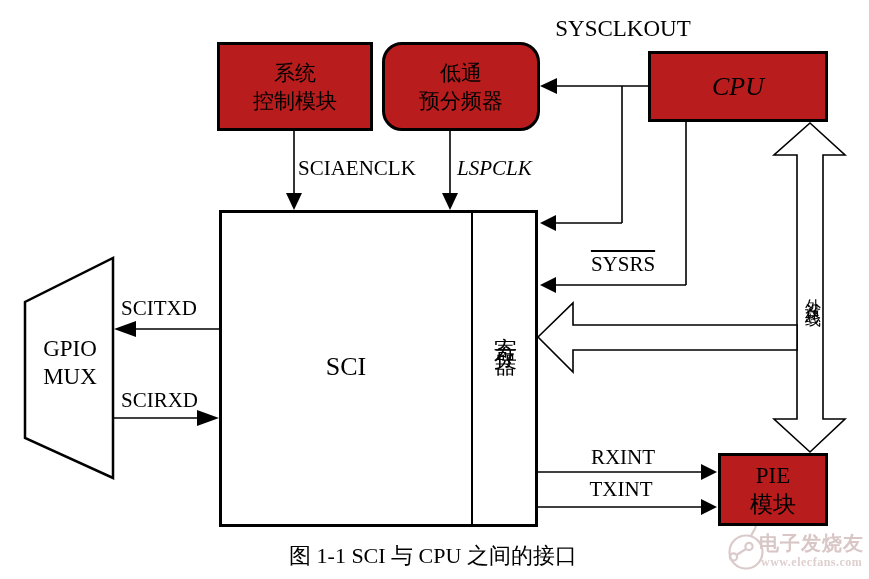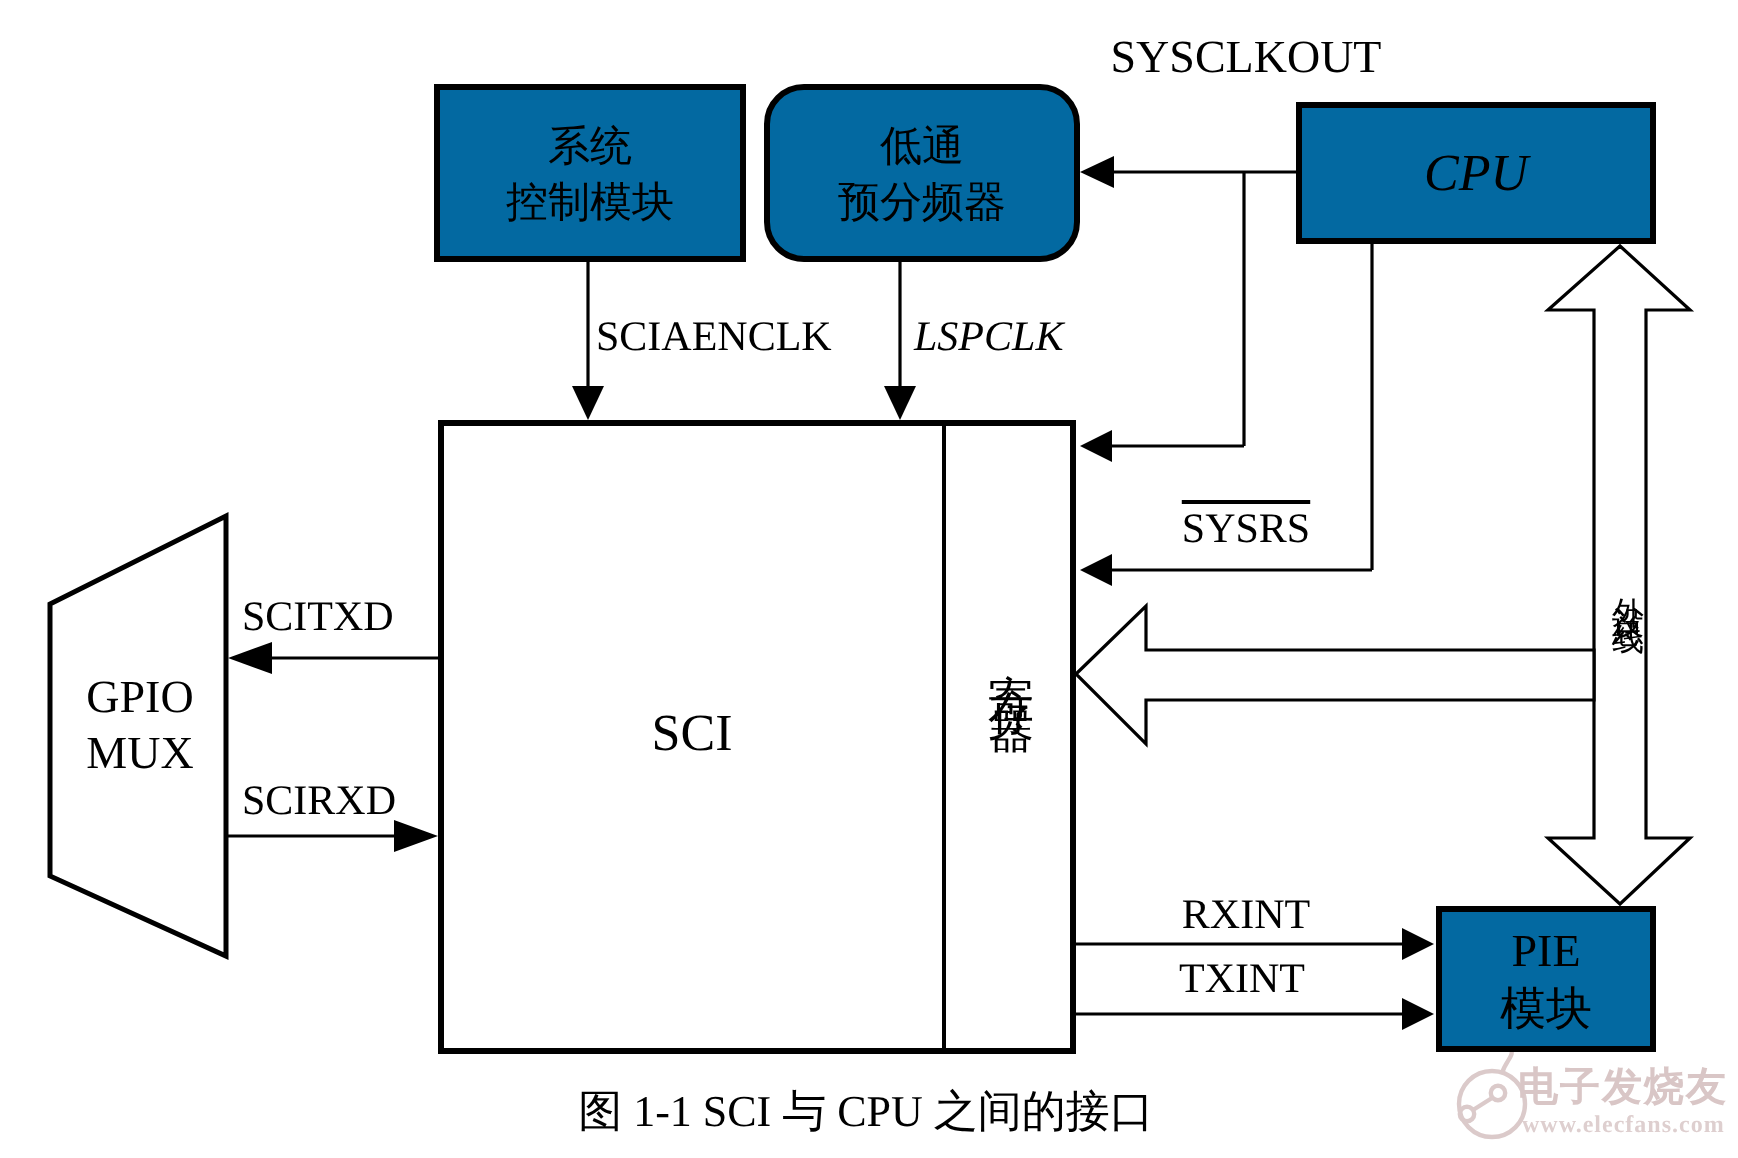--- a/index.html
+++ b/index.html
@@ -4,21 +4,21 @@
 <style>
   html,body { margin:0; padding:0; background:#ffffff; }
   .canvas {
     position:relative; width:869px; height:579px; background:#ffffff;
     font-family:"Liberation Serif","DejaVu Serif",serif; color:#000;
     overflow:hidden;
   }
   .canvas svg.wires { position:absolute; left:0; top:0; z-index:1; }
   .box {
     position:absolute; box-sizing:border-box; border:3px solid #000;
-    background:#0369a1; display:flex; flex-direction:column;
+    background:#b91c1c; display:flex; flex-direction:column;
     align-items:center; justify-content:center; text-align:center; z-index:2;
   }
   .box.transparent { background:transparent; }
   .lbl { position:absolute; white-space:nowrap; z-index:3; }
   .center { text-align:center; }
   .vtext {
     position:absolute; z-index:3; writing-mode:vertical-rl;
     text-orientation:upright; white-space:nowrap;
   }
   .overline { text-decoration:overline; text-decoration-thickness:1.5px; }

